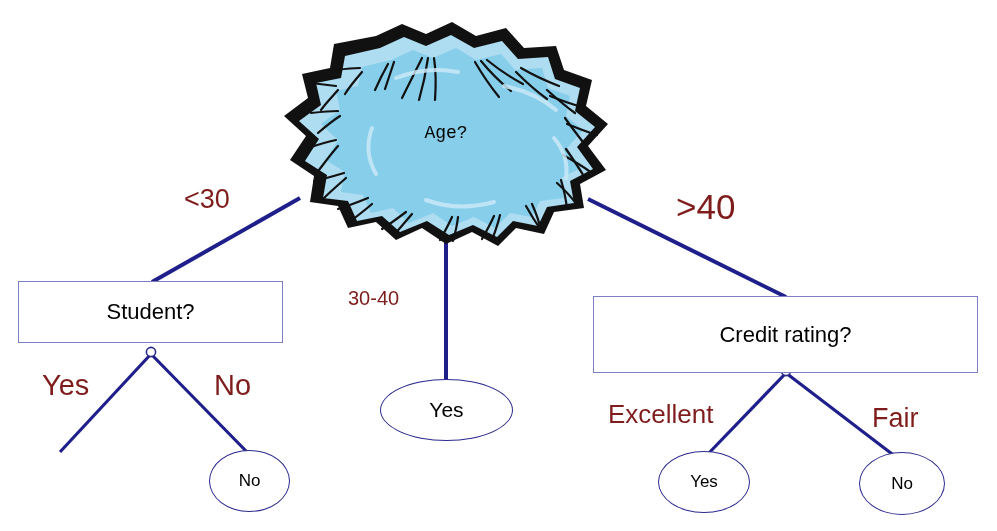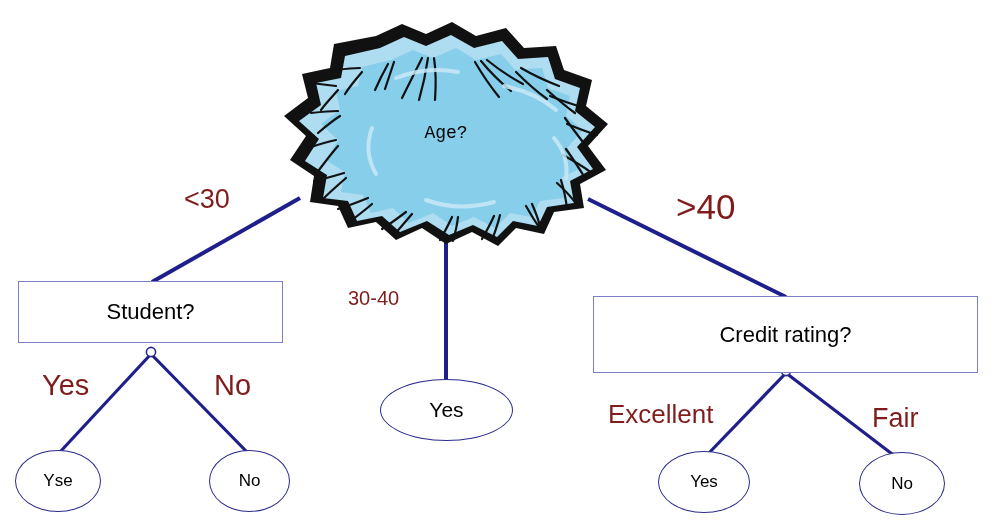--- a/index.html
+++ b/index.html
@@ -169,23 +169,20 @@
   </div>
 
   <div class="node node-rect" style="left:593px; top:296px; width:385px; height:77px; font-size:22px;justify-content:center;">
     <span>Credit rating?</span>
   </div>
 
   <div class="node node-ellipse" style="left:380px; top:379px; width:133px; height:62px; font-size:21px;">
     <span>Yes</span>
   </div>
 
-  <div class="node node-ellipse" style="left:15px; top:450px; width:86px; height:62px; font-size:17px;">
-    <span>Yse</span>
-  </div>
 
   <div class="node node-ellipse" style="left:209px; top:450px; width:81px; height:62px; font-size:17px;">
     <span>No</span>
   </div>
 
   <div class="node node-ellipse" style="left:658px; top:451px; width:92px; height:62px; font-size:17px;">
     <span>Yes</span>
   </div>
 
   <div class="node node-ellipse" style="left:859px; top:452px; width:86px; height:63px; font-size:17px;">

